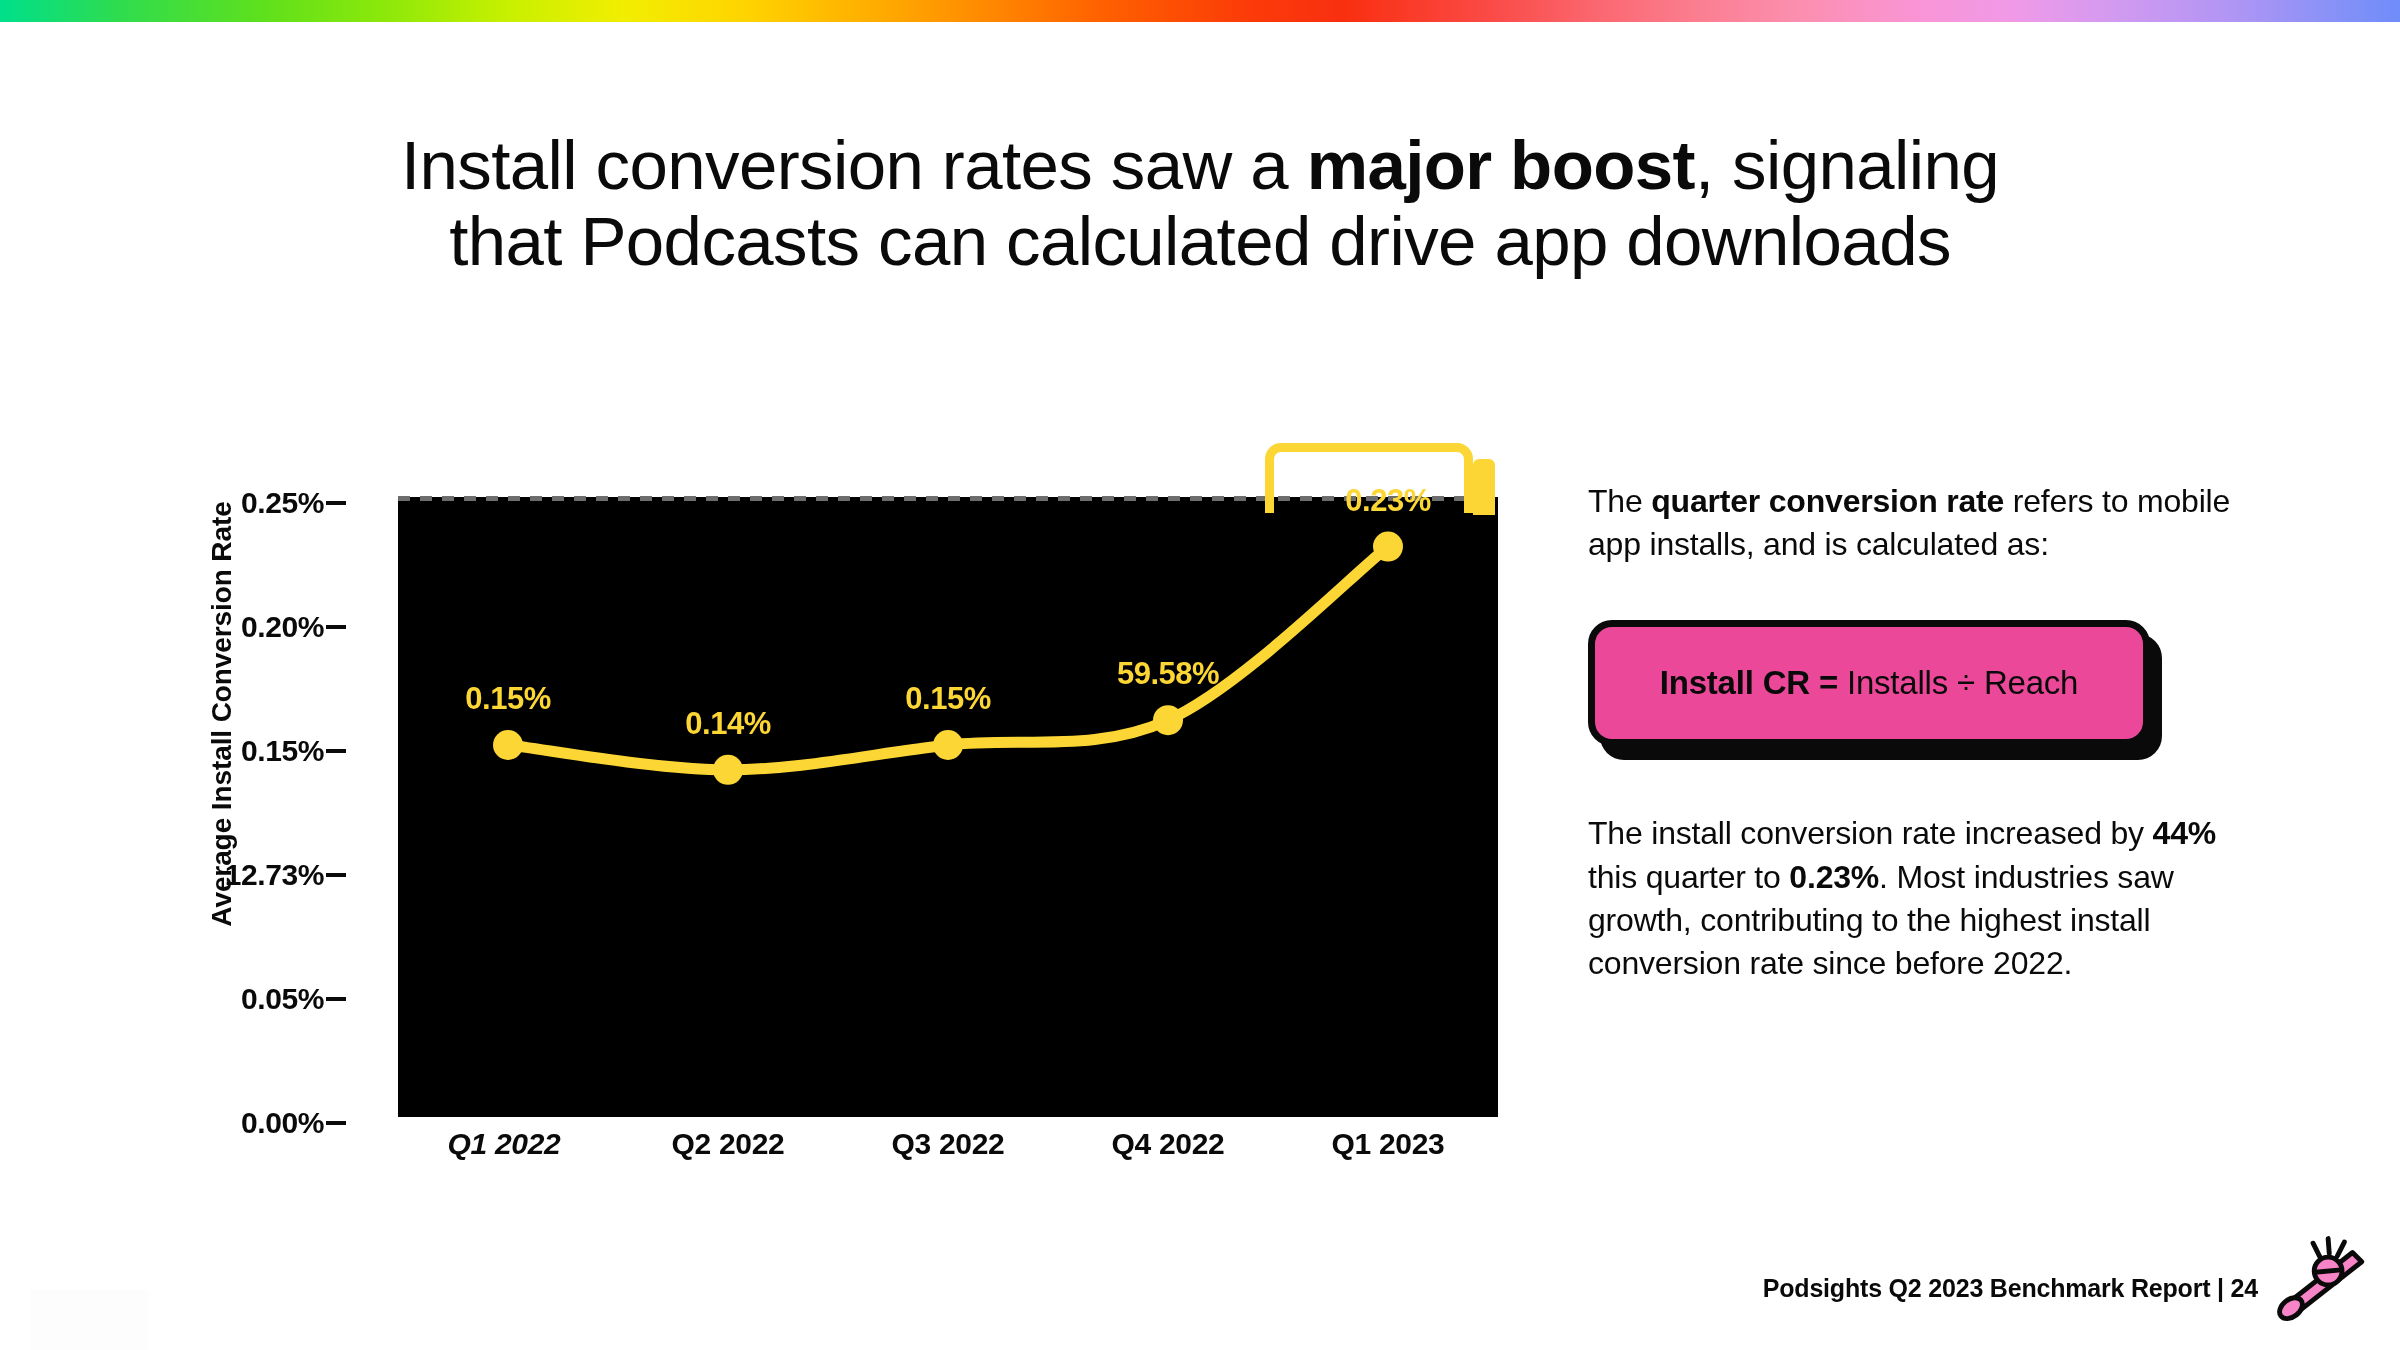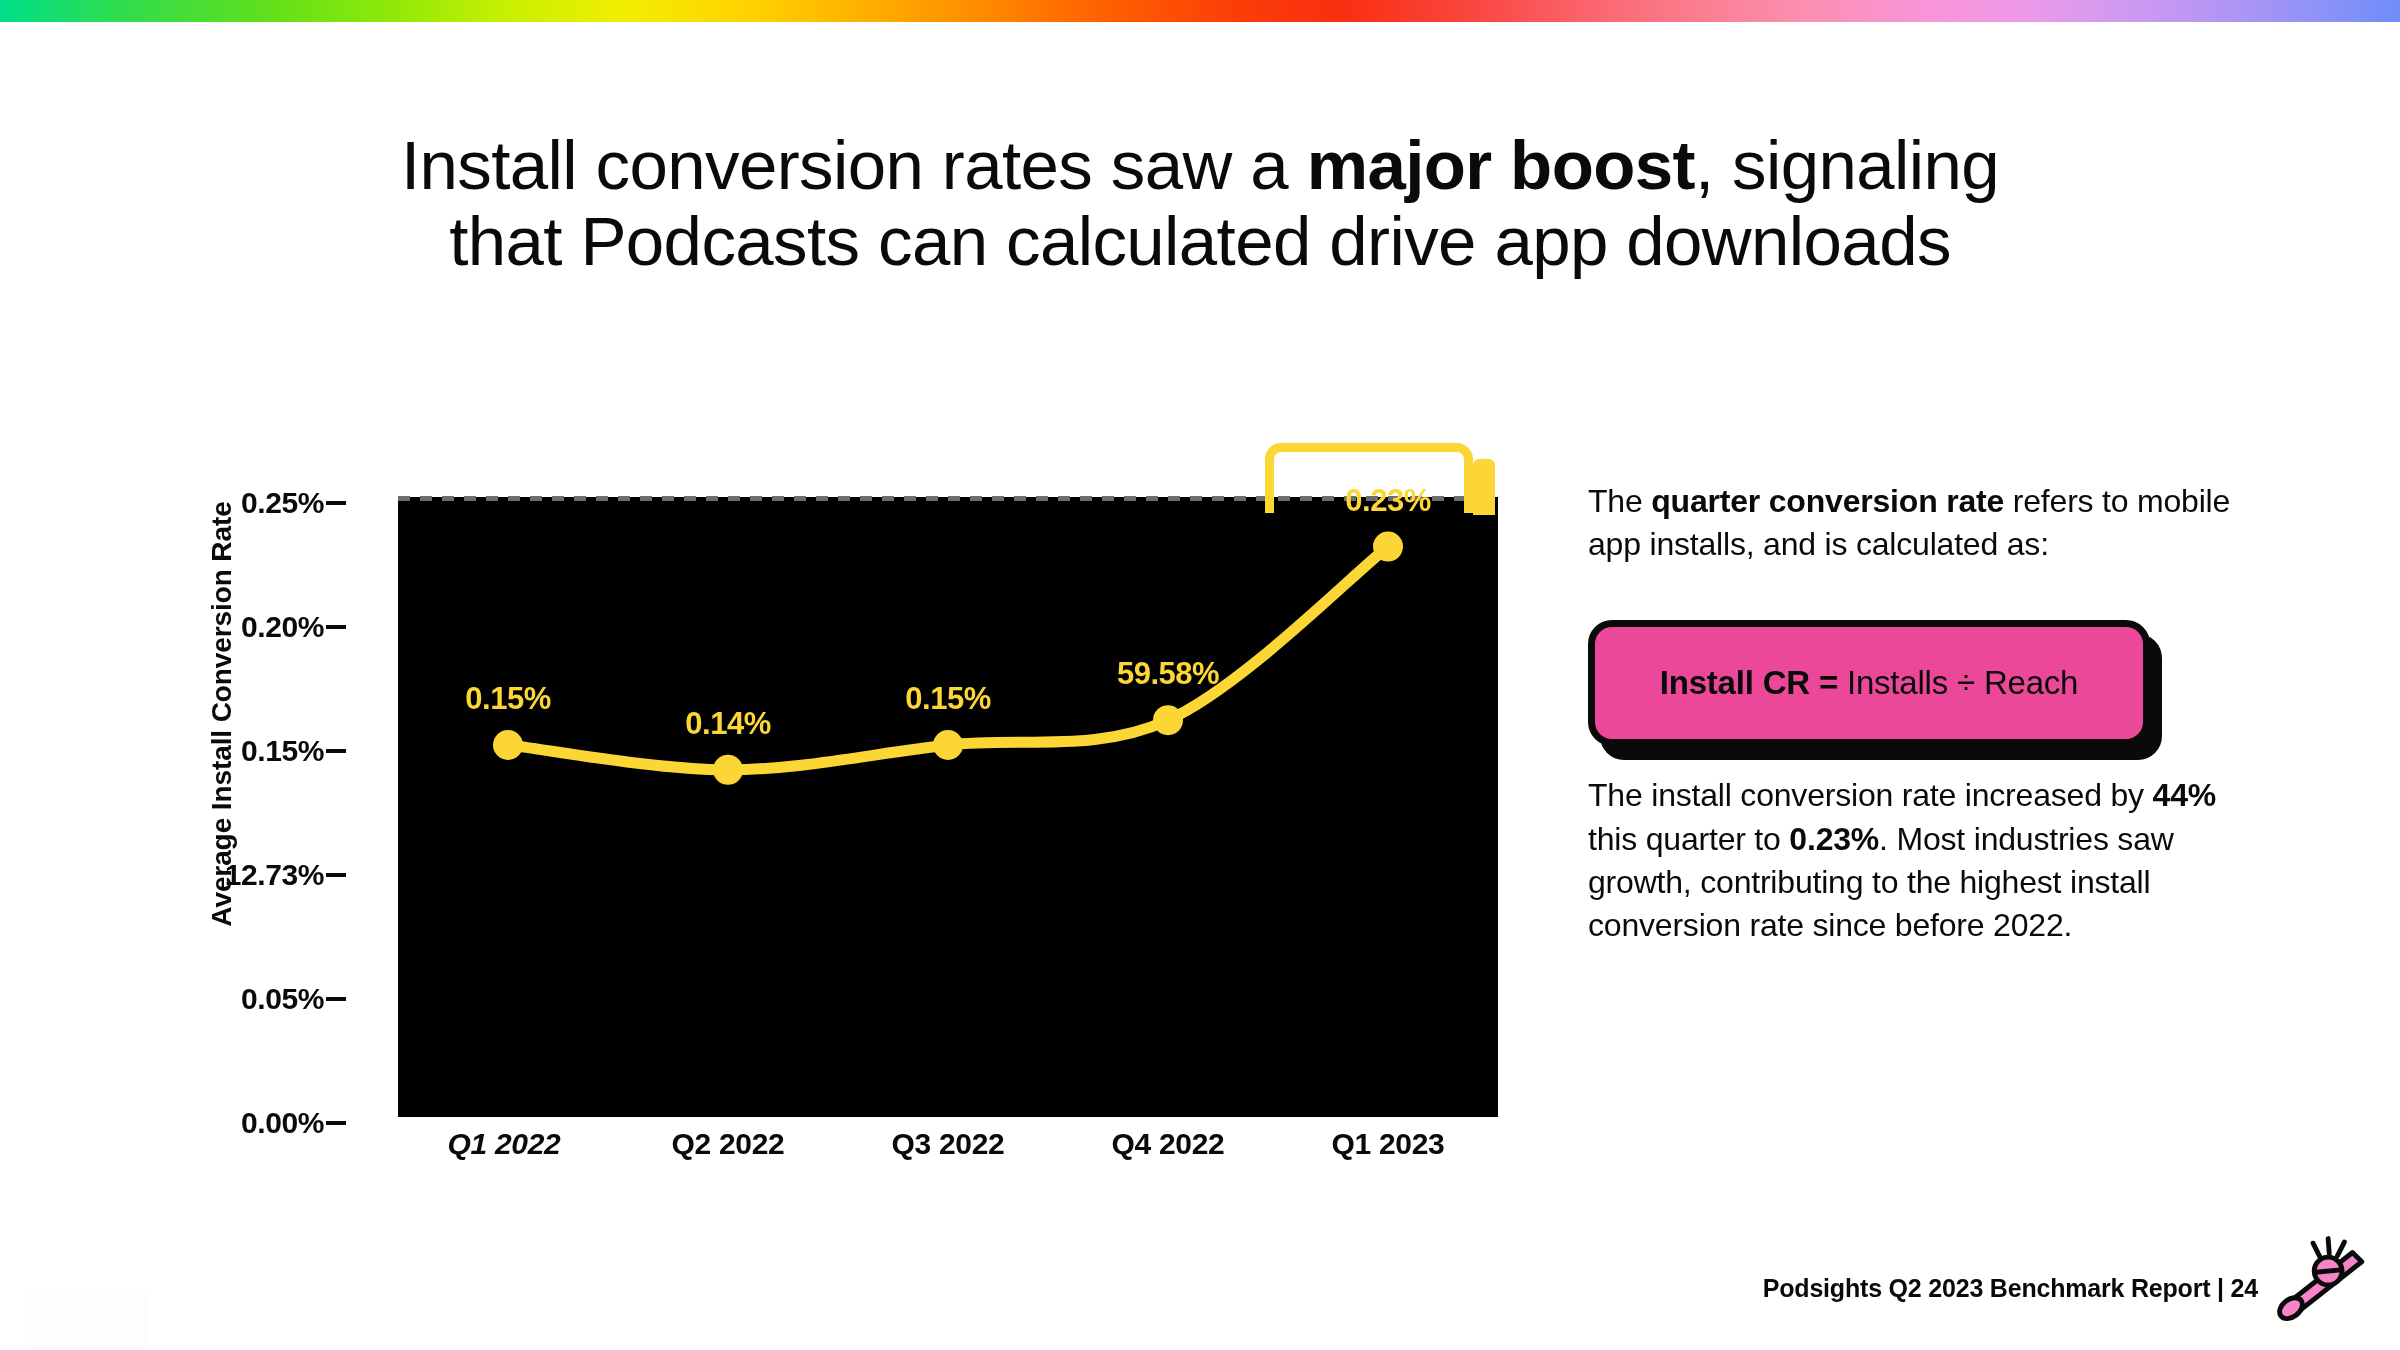--- a/index.html
+++ b/index.html
@@ -199,21 +199,21 @@
     justify-content:center;
   }
   .formula-text {
     font-size:33px;
     color:#0a0a0a;
     font-weight:400;
     letter-spacing:-0.2px;
     white-space:nowrap;
   }
   .formula-text b { font-weight:800; }
-  .para-2 { margin-top:28px; }
+  .para-2 { margin-top:66px; }
 
   
   .footer {
     position:absolute;
     right:142px; bottom:47px;
     font-size:25px;
     font-weight:800;
     color:#0a0a0a;
     letter-spacing:-0.2px;
     white-space:nowrap;

